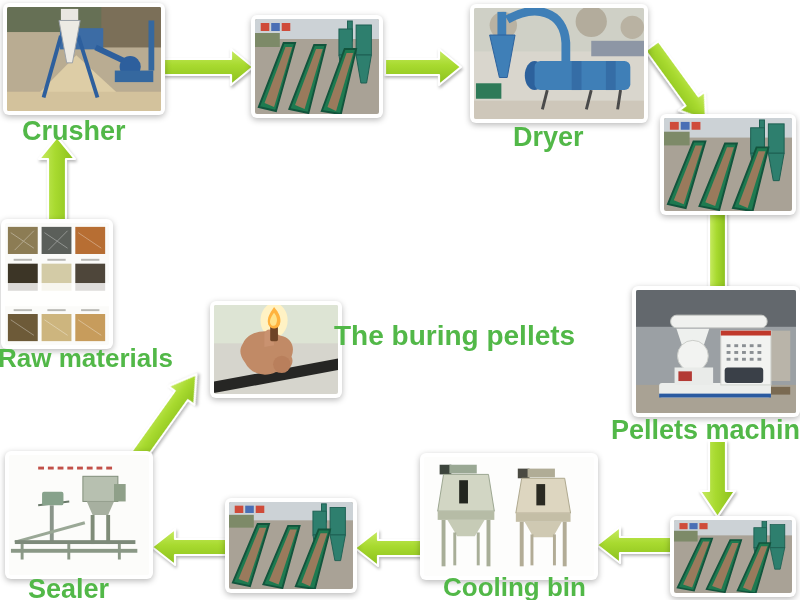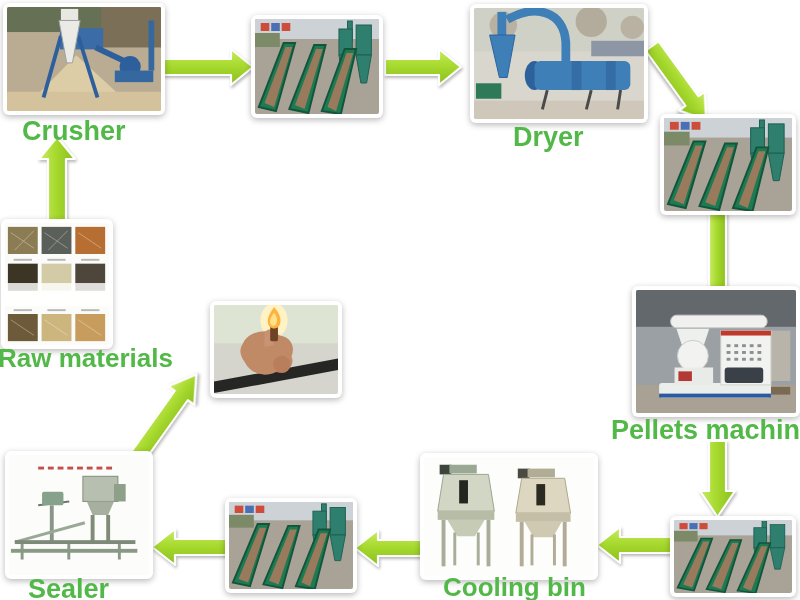--- a/index.html
+++ b/index.html
@@ -324,17 +324,18 @@
 
   <div class="photo p-conv3">
     <svg viewBox="0 0 130 95" preserveAspectRatio="none">
       <use href="#sym-conveyor" width="130" height="95"></use>
     </svg>
   </div>
 
   <div class="lbl lbl-dryer">Dryer</div>
   <div class="lbl lbl-crusher">Crusher</div>
   <div class="lbl lbl-raw">Raw materials</div>
+  <div class="lbl lbl-burning">The buring pellets</div>
   <div class="lbl lbl-pellets">Pellets machine</div>
   <div class="lbl lbl-cooling">Cooling bin</div>
   <div class="lbl lbl-sealer">Sealer</div>
 
 </div>
 
 </body></html>

